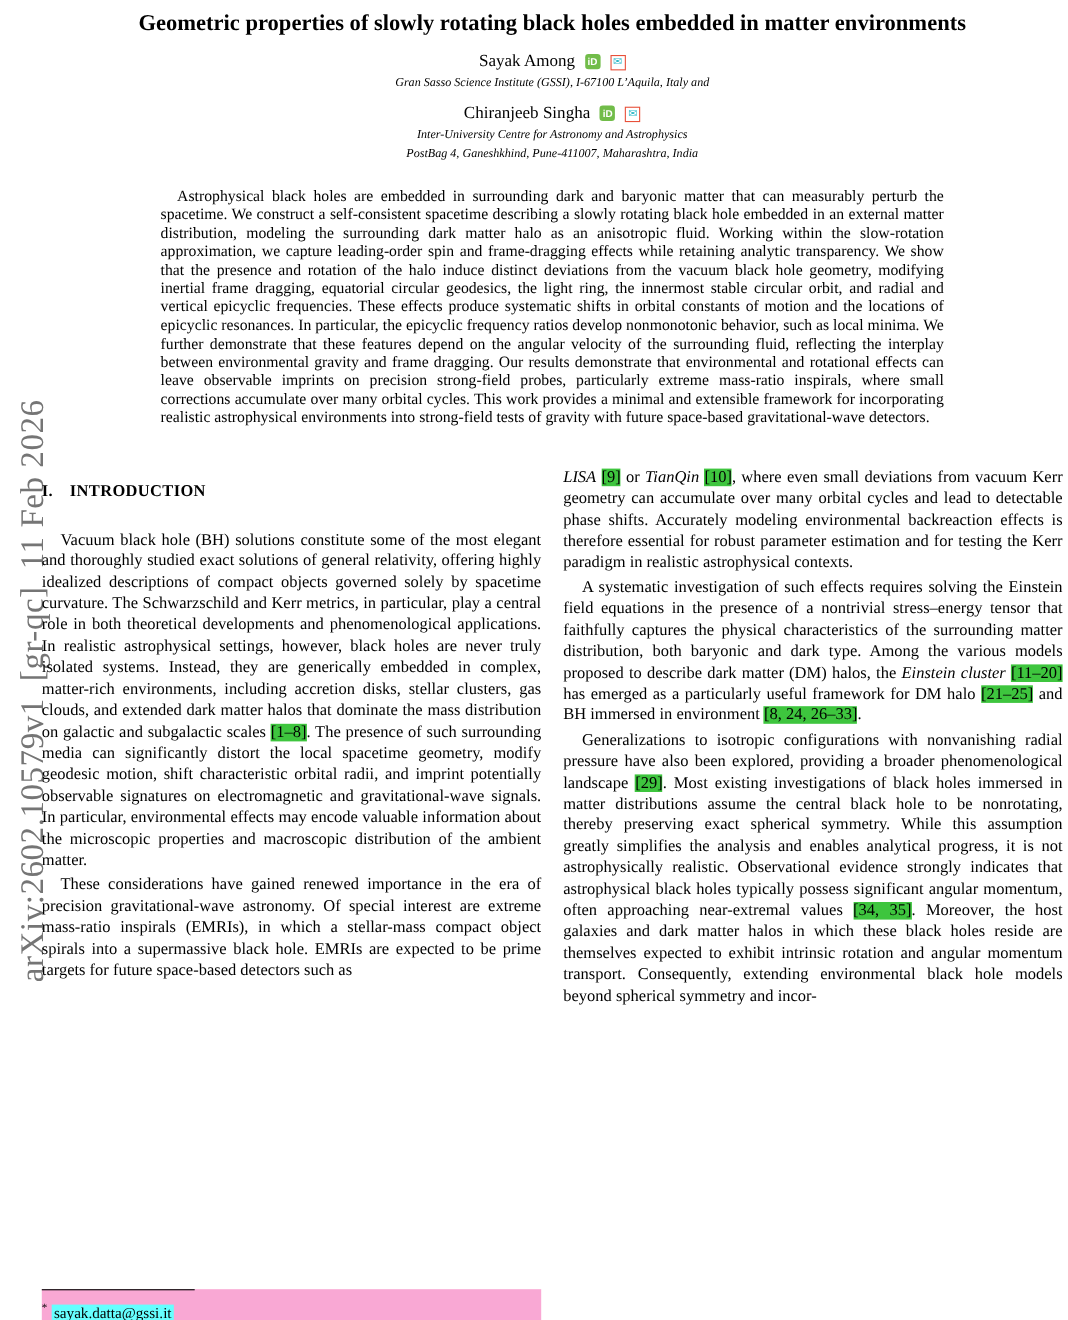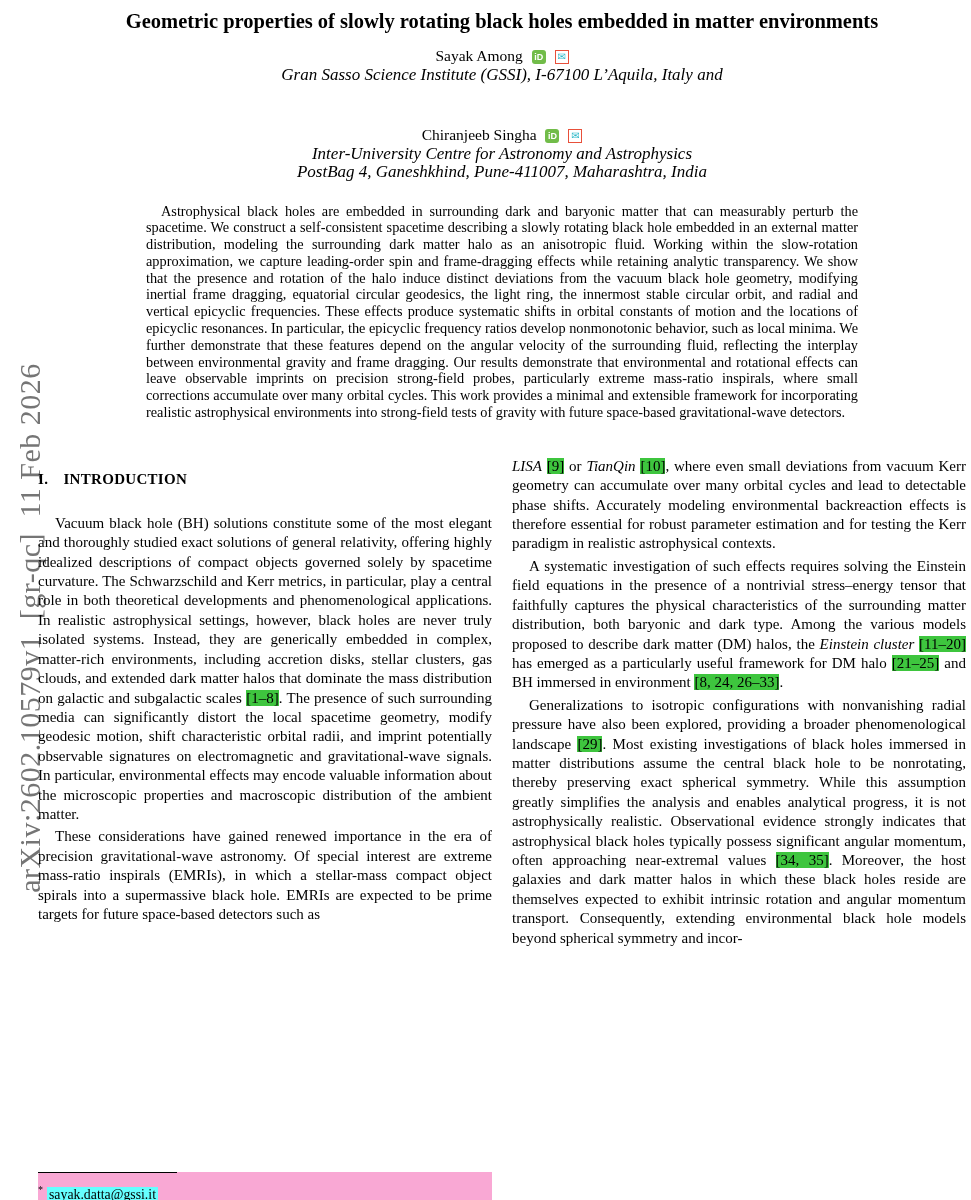--- a/index.html
+++ b/index.html
@@ -14,22 +14,22 @@
     transform: translate(-50%, -50%) rotate(-90deg);
     white-space: pre; font-size: 30px; color: #757575; letter-spacing: 0.5px;
   }
   #page { position: absolute; left: 38px; top: 0; width: 928px; }
   #title {
     margin: 9px 0 0 0; text-align: center;
     font-weight: bold; font-size: 20.5px; line-height: 24px;
   }
   .author-block { text-align: center; }
   .author-name-line { font-size: 15.5px; margin-top: 13px; line-height: 20px; }
-  .author-block + .author-block .author-name-line { margin-top: 40px; }
-  .affil { font-style: italic; font-size: 17px; line-height: 18.5px; }
+  .author-block + .author-block .author-name-line { margin-top: 8px; }
+  .affil { font-style: italic; font-size: 11px; line-height: 18.5px; }
   .icon {
     display: inline-block; width: 14px; height: 14px; margin-left: 5px;
     font-family: "Liberation Sans", sans-serif; font-size: 9px;
     line-height: 14px; text-align: center; vertical-align: 1px; cursor: pointer;
   }
   .icon.orcid { background: var(--orcid-green); color: #fff; border-radius: 3px; font-weight: bold; }
   .icon.mail { border: 1.5px solid var(--envelope-red); color: var(--envelope-teal); font-size: 10px; line-height: 11px; }
   #abstract {
     margin: 21px auto 0 auto; width: 712px;
     text-align: justify; font-size: 14.3px; line-height: 16.8px; text-indent: 15px;

